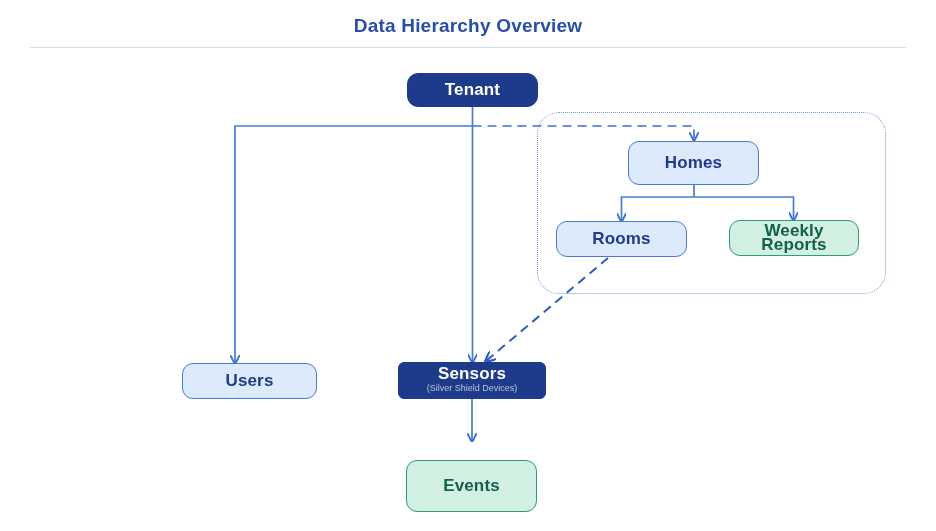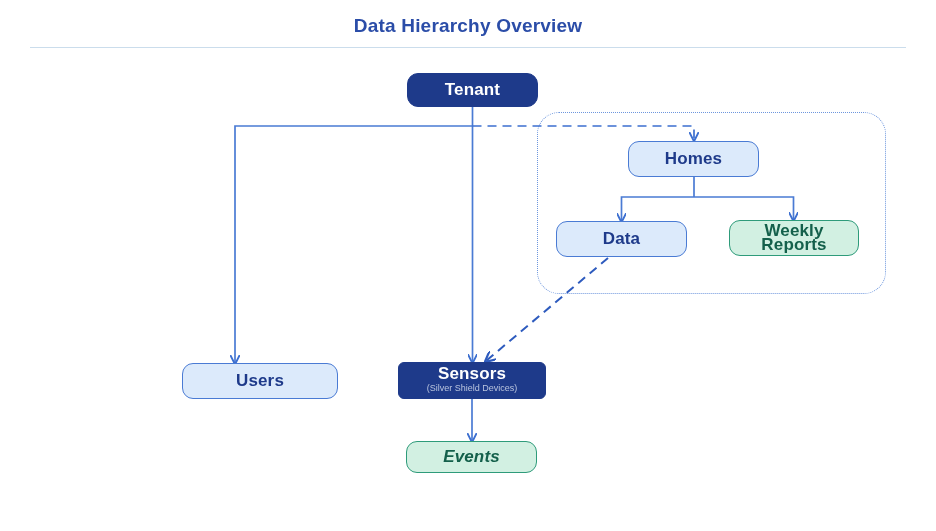--- a/index.html
+++ b/index.html
@@ -141,38 +141,38 @@
       <path d="M 608 258 L 486 361" stroke="#2E5BBE" stroke-width="2" stroke-dasharray="9 6" marker-end="url(#arrowDash)"></path>
 
       <path d="M 472 399 L 472 441" marker-end="url(#arrow)"></path>
     </g>
   </svg>
 
   <div class="node primary" style="left:407px; top:73px; width:131px; height:34px;">
     <div class="label">Tenant</div>
   </div>
 
-  <div class="node blue" style="left:628px; top:141px; width:131px; height:36px;text-align:center;">
+  <div class="node blue" style="left:628px; top:141px; width:131px; height:44px;text-align:center;">
     <div class="label">Homes</div>
   </div>
 
   <div class="node blue" style="left:556px; top:221px; width:131px; height:36px;">
-    <div class="label">Data</div>
+    <div class="label">Rooms</div>
   </div>
 
   <div class="node green" style="left:729px; top:220px; width:130px; height:36px;">
     <div class="label">Weekly Reports</div>
   </div>
 
-  <div class="node blue" style="left:182px; top:363px; width:156px; height:36px;">
+  <div class="node blue" style="left:182px; top:363px; width:135px; height:36px;">
     <div class="label">Users</div>
   </div>
 
   <div class="node primary" style="left:398px; top:362px; width:148px; height:37px;border-radius:6px;">
     <div class="label">Sensors</div>
     <div class="sublabel">(Silver Shield Devices)</div>
   </div>
 
-  <div class="node green" style="left:406px; top:441px; width:131px; height:32px;font-style:italic;">
+  <div class="node green" style="left:406px; top:460px; width:131px; height:52px;">
     <div class="label">Events</div>
   </div>
 
 </div>
 
 </body></html>

